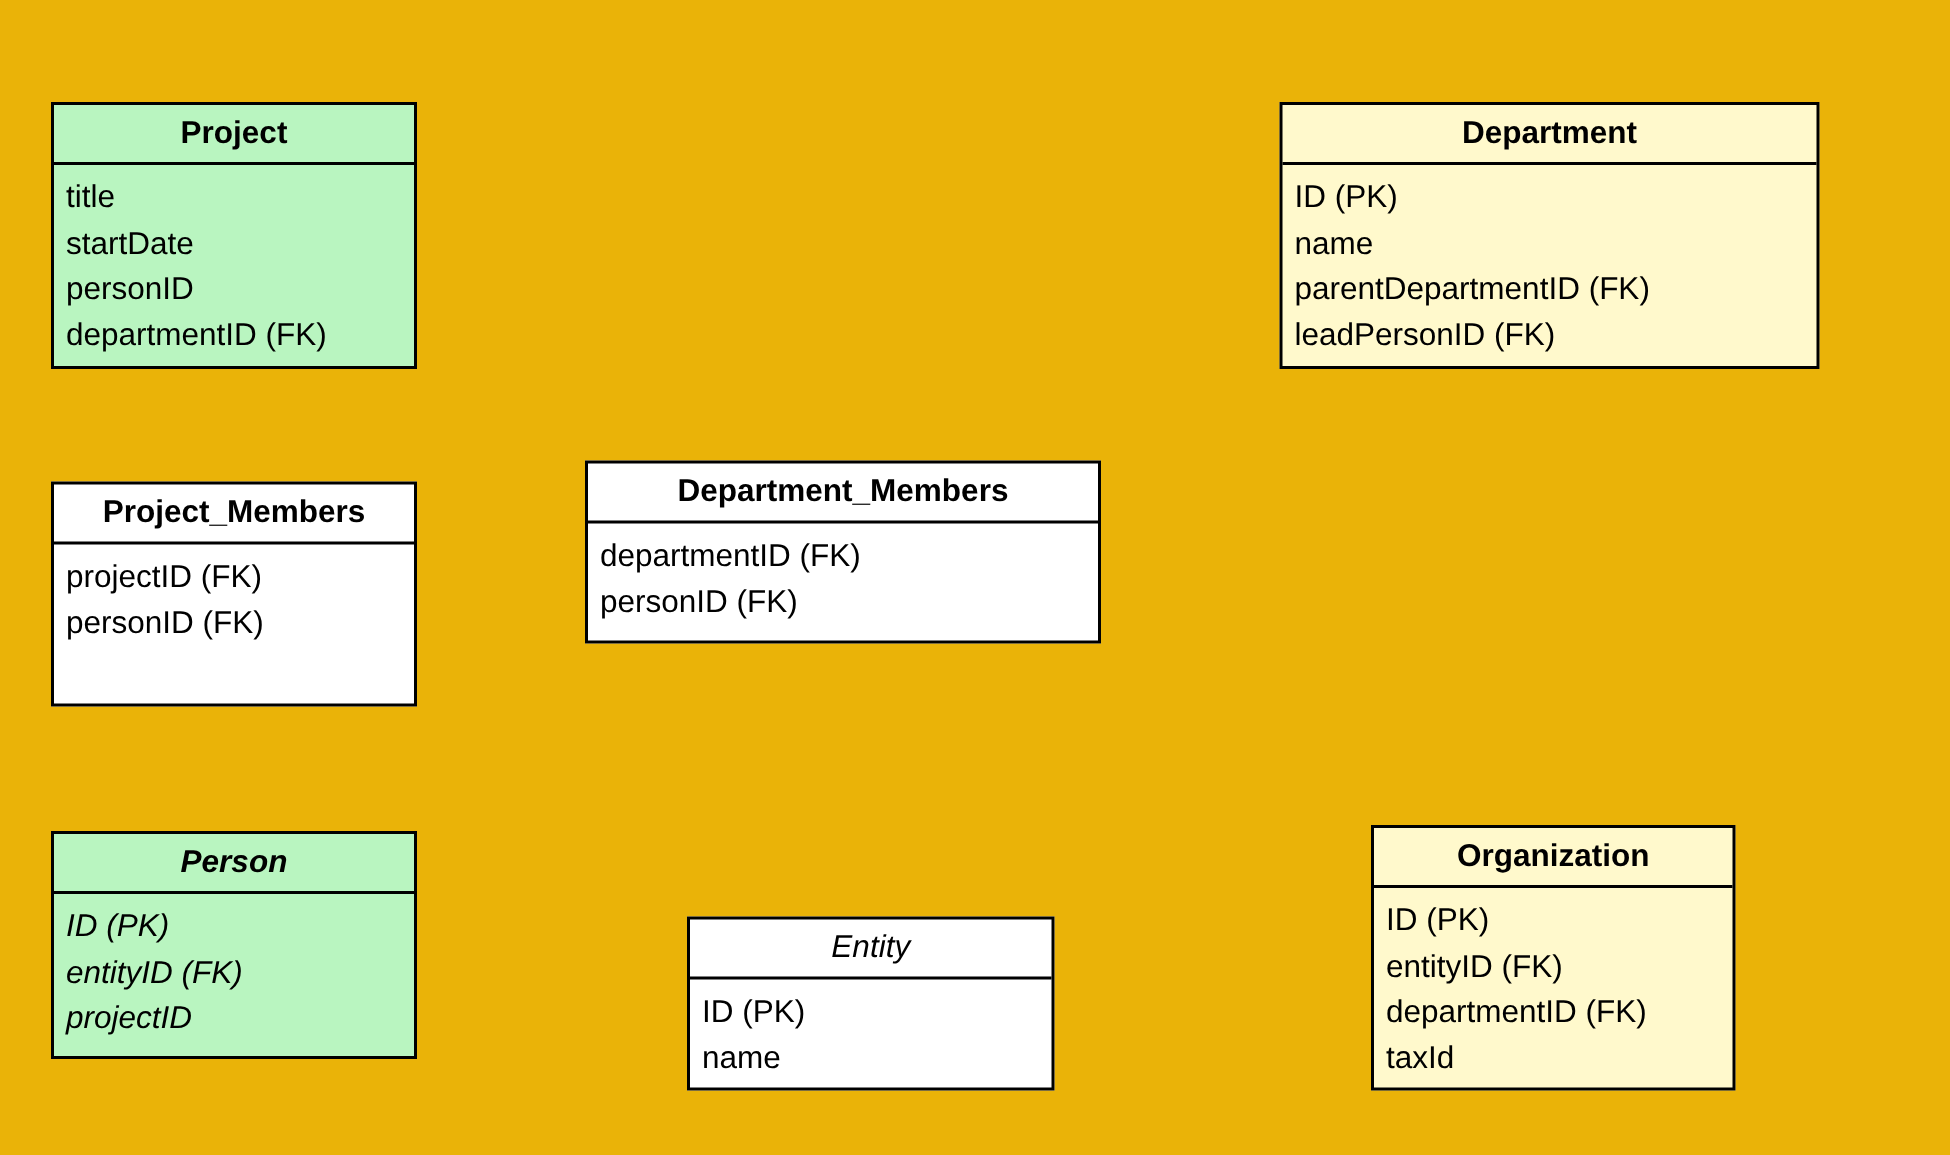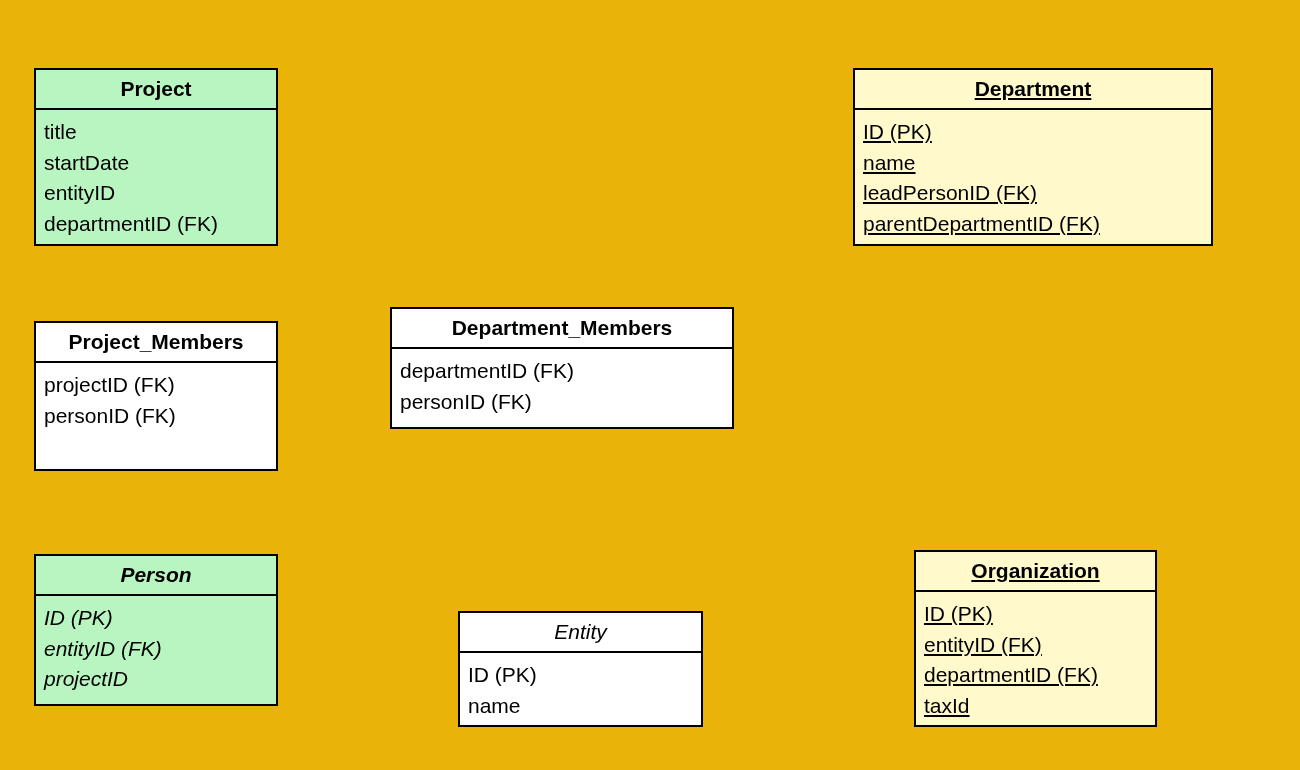--- a/index.html
+++ b/index.html
@@ -47,45 +47,45 @@
   }
   .attr {
     font-size: 21px;
     color: #000000;
     line-height: 30.5px;
     white-space: nowrap;
     text-align: left;
   }
   
   .fill-green { background: #b9f5c0; }
-  .fill-yellow { background: #fff9cc; text-decoration: underline; }
+  .fill-yellow { background: #fff9cc; }
   .fill-white { background: #ffffff; }
 </style>
 </head>
 <body>
 
 <div id="canvas">
 
   <div class="entity fill-green" style="left:34px; top:68px; width:244px; height:178px;">
     <div class="entity-title">Project</div>
     <div class="entity-body">
       <div class="attr">title</div>
       <div class="attr">startDate</div>
-      <div class="attr">entityID</div>
+      <div class="attr">personID</div>
       <div class="attr">departmentID (FK)</div>
     </div>
   </div>
 
   <div class="entity fill-yellow" style="left:853px; top:68px; width:360px; height:178px;">
     <div class="entity-title">Department</div>
     <div class="entity-body">
       <div class="attr">ID (PK)</div>
       <div class="attr">name</div>
+      <div class="attr">parentDepartmentID (FK)</div>
       <div class="attr">leadPersonID (FK)</div>
-      <div class="attr">parentDepartmentID (FK)</div>
     </div>
   </div>
 
   <div class="entity fill-white" style="left:34px; top:321px; width:244px; height:150px;">
     <div class="entity-title">Project_Members</div>
     <div class="entity-body">
       <div class="attr">projectID (FK)</div>
       <div class="attr">personID (FK)</div>
     </div>
   </div>

